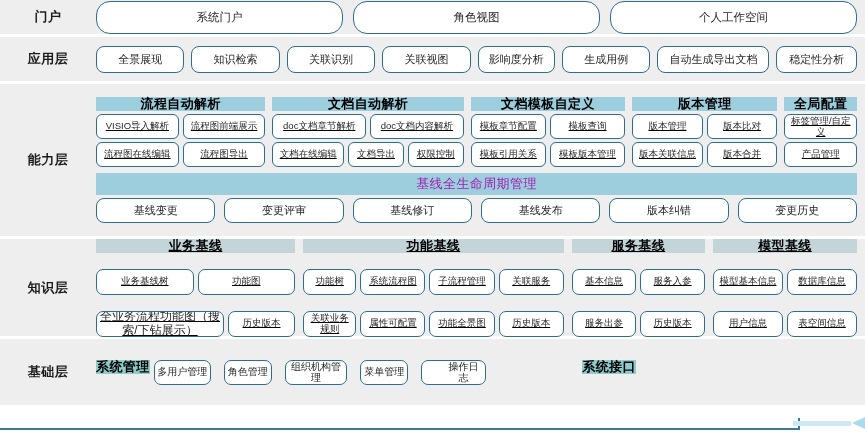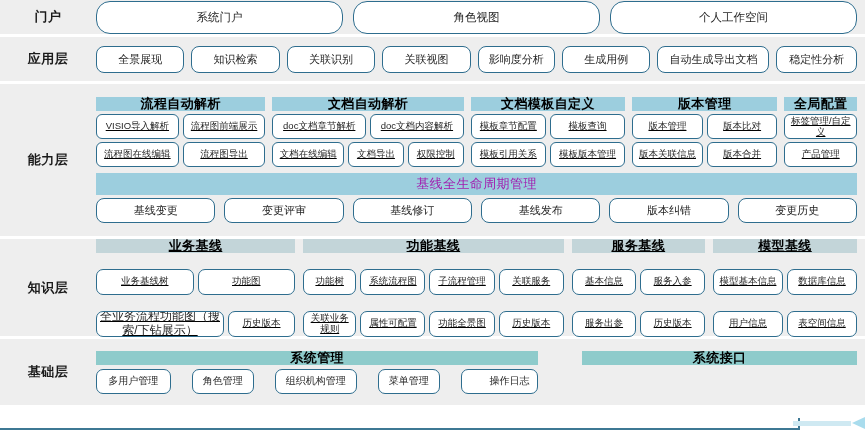--- a/index.html
+++ b/index.html
@@ -122,22 +122,22 @@
   .kn-groups{display:flex;gap:8px;align-items:stretch;}
   .kn-group{display:flex;flex-direction:column;gap:16px;min-width:0;text-decoration:underline;}
   .kn-row{display:flex;gap:4px;}
   .kn-row .pill{
     height:26px;font-size:9.5px;border-radius:7px;flex:1 1 0;min-width:0;padding:1px 2px;
   }
   .kn-row .pill.wide2{flex:2 1 0;}
 
   
   .base-groups{display:flex;gap:44px;align-items:stretch;}
-  .base-group{display:flex;flex-direction:column;gap:4px;min-width:0;}
-  .base-row{display:flex;gap:21px;}
+  .base-group{display:flex;flex-direction:row;gap:4px;min-width:0;}
+  .base-row{display:flex;gap:13px;}
   .base-row .pill{
     height:25px;font-size:10px;border-radius:7px;flex:1 1 0;min-width:0;padding:1px 2px;
   }
   .base-row .pill.wide{flex:1.7 1 0;}
   .logo-text{font-family:"DejaVu Sans",sans-serif;font-size:11px;}
   .spell{
     text-decoration:underline wavy #d13b2e;
     text-underline-offset:2px;
   }
 

